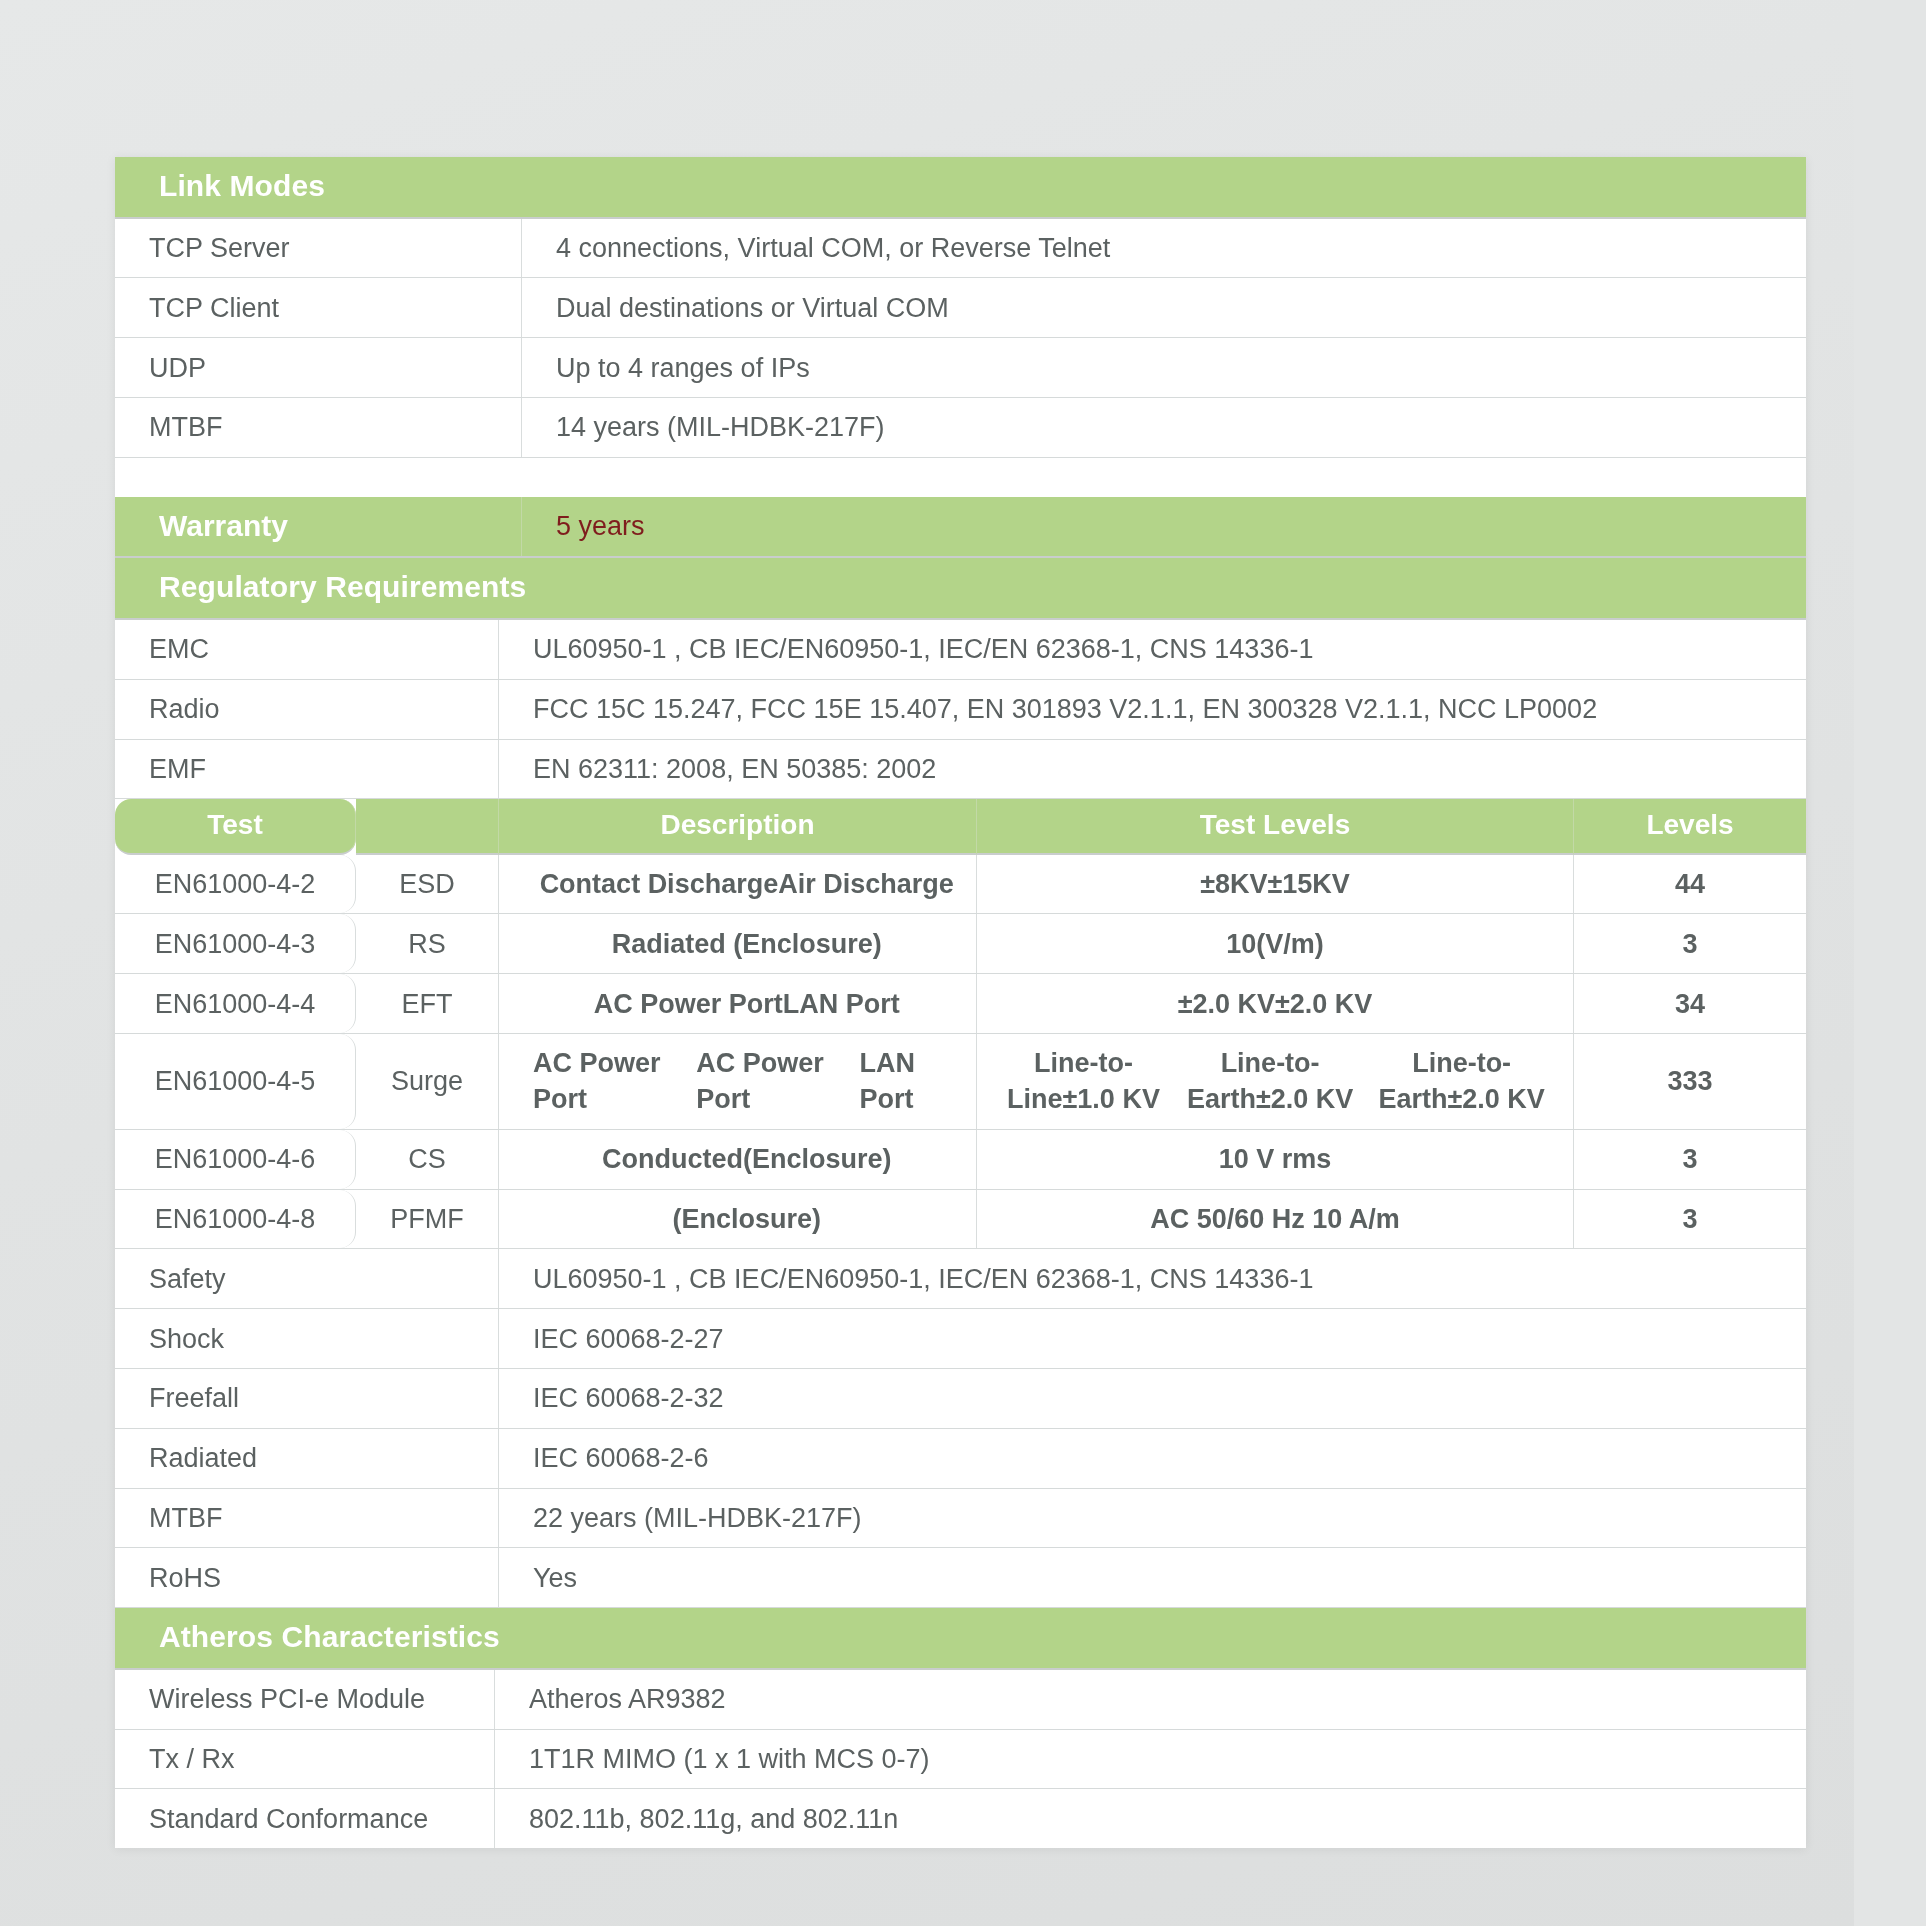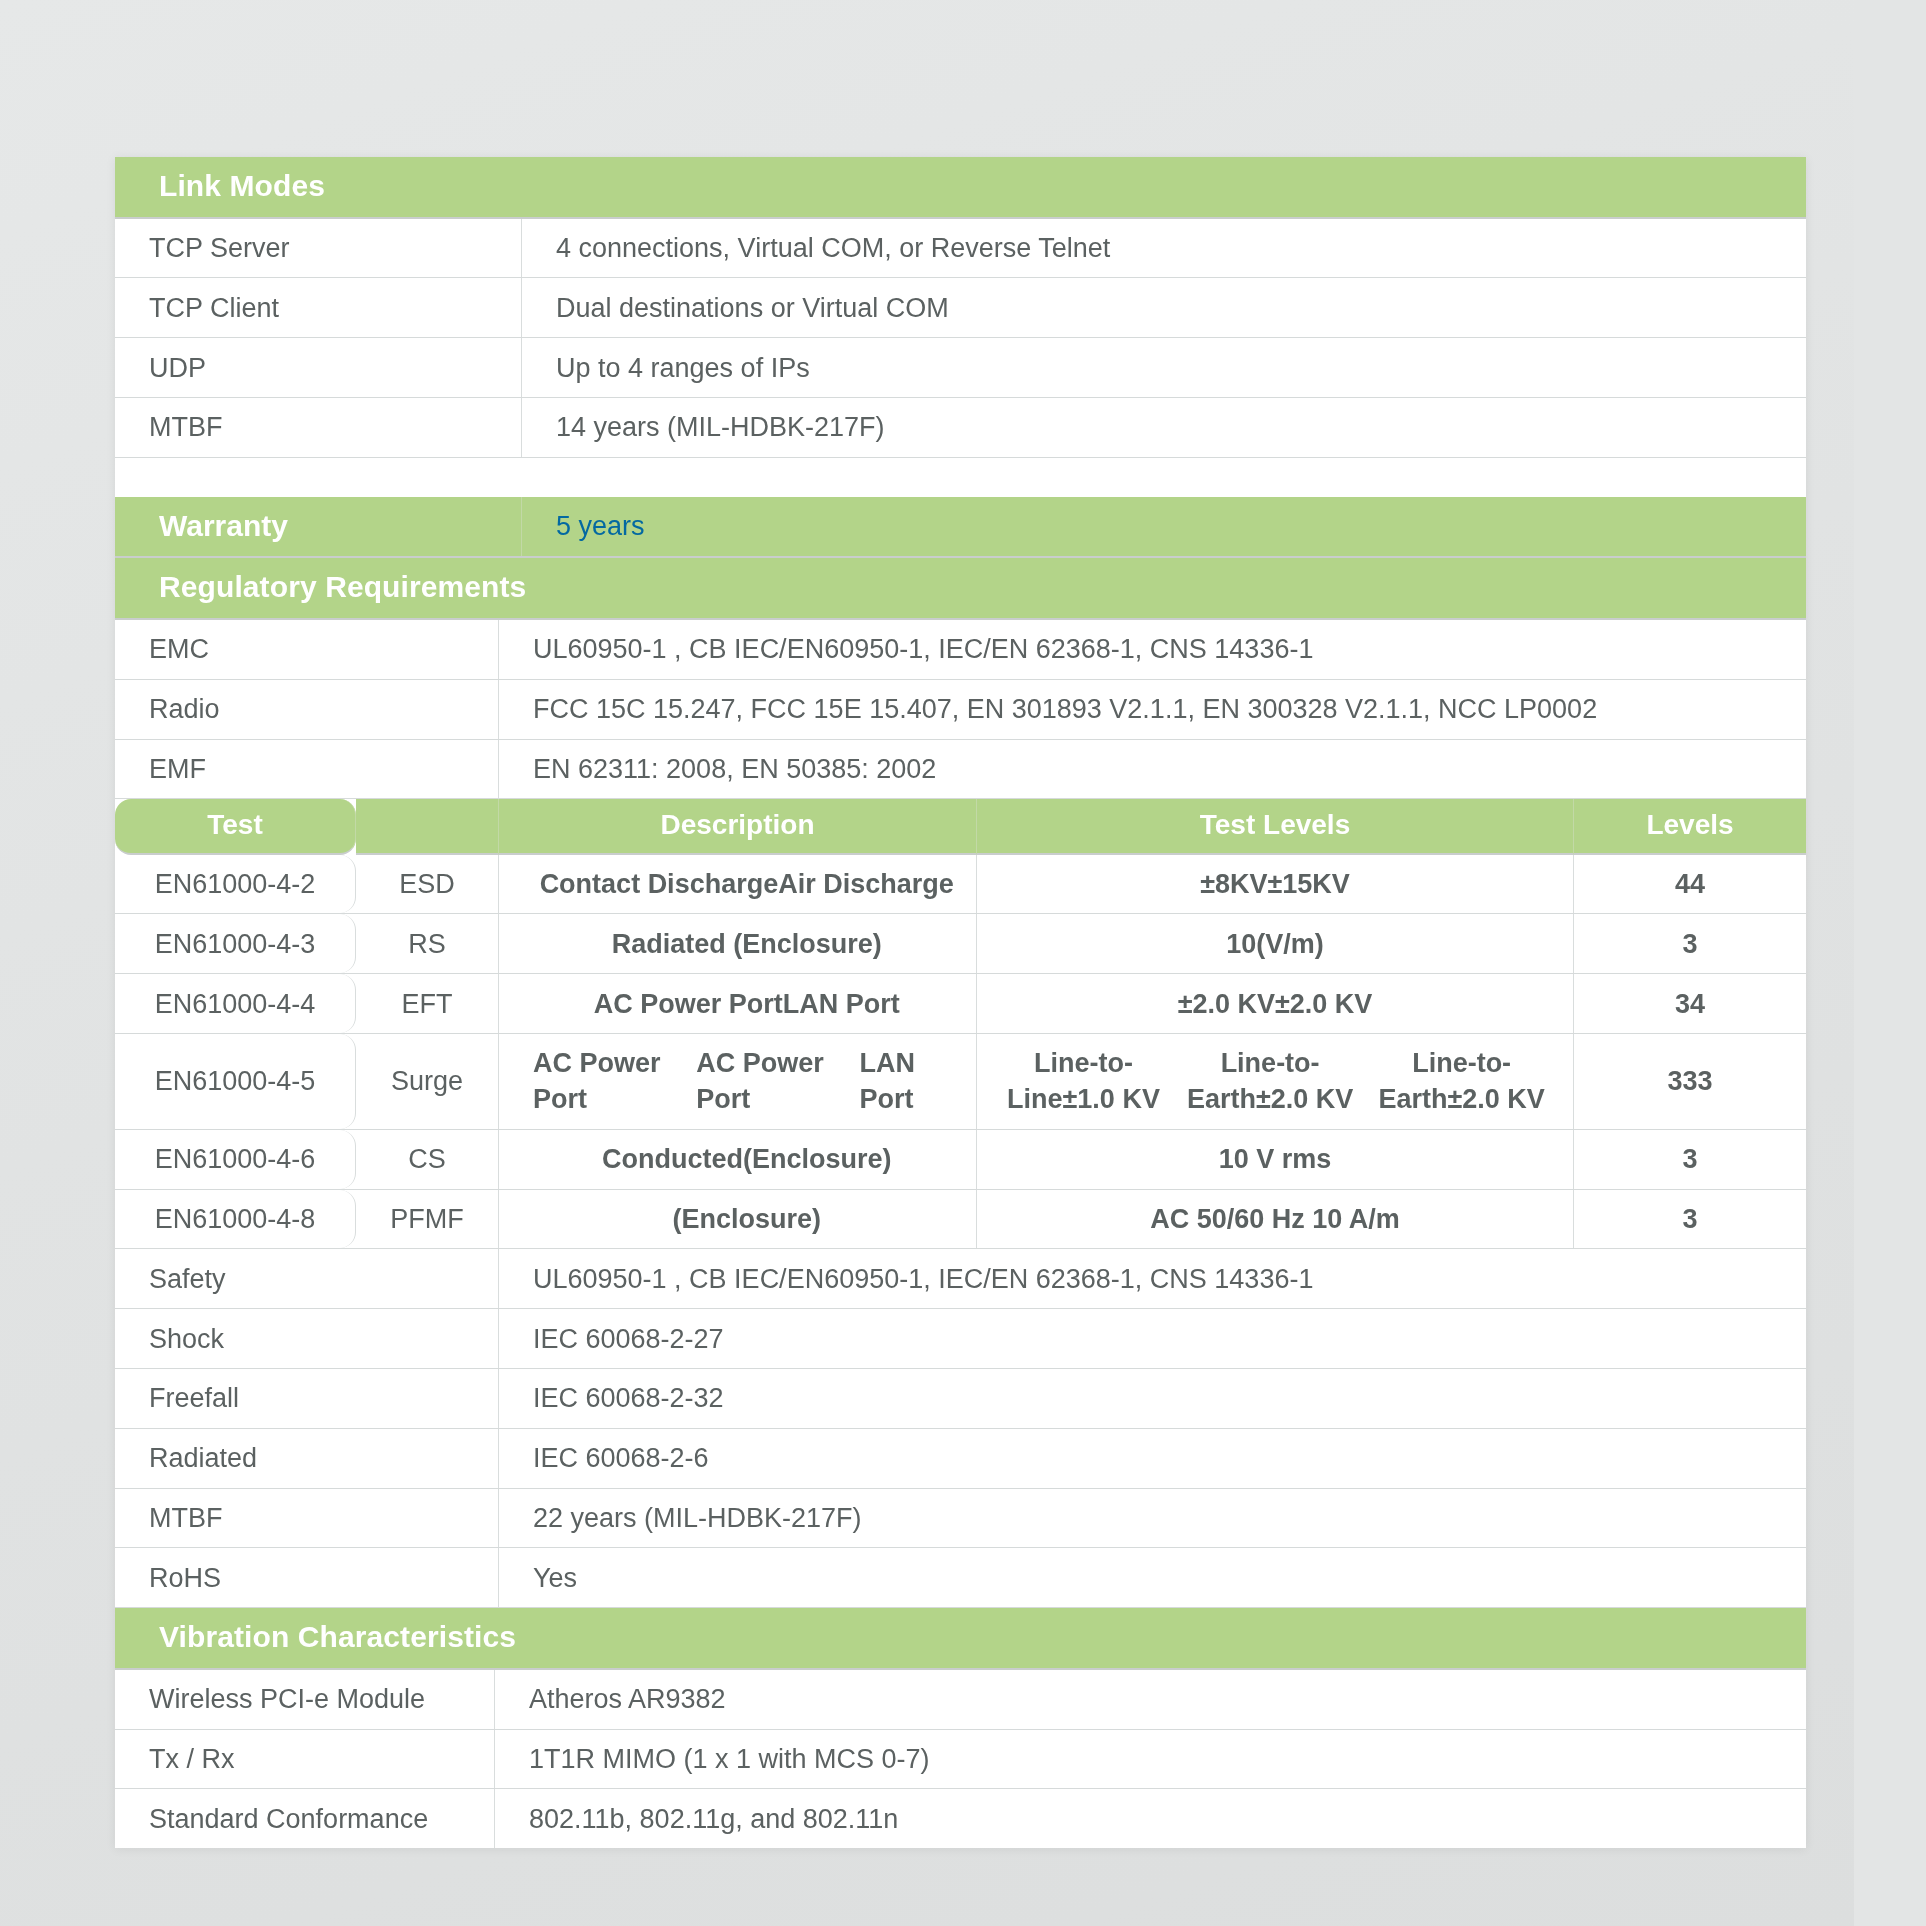--- a/index.html
+++ b/index.html
@@ -36,21 +36,21 @@
     border-bottom: 2.1px solid #c9cdcd;
   }
 
   .grp-row { background:#b3d489; border-bottom: 2.1px solid #c9cdcd; display:flex;margin-top:39px; }
   .grp-row .gl {
     color:#ffffff; font-size:30px; font-weight:bold;
     padding:10px 0 11.3px 44px; line-height:1.28;
     border-right: 1.4px solid #c2d9a6;
   }
   .grp-row .gv {
-    color:#0369a1; font-size:27px; font-weight:normal;
+    color:#7f1d1d; font-size:27px; font-weight:normal;
     padding:12.7px 0 11.3px 34px; line-height:1.28;
   }
 
   .cell {
     font-size: 27px;
     color: #5b6161;
     line-height: 1.34;
     padding: 11.3px 15.6px 11.3px 34px;
     display: flex;
     flex-direction: column;
@@ -263,21 +263,21 @@
     </div>
     <div class="row tr">
       <div class="cell w-reg-k">MTBF</div>
       <div class="cell w-reg-v">22 years (MIL-HDBK-217F)</div>
     </div>
     <div class="row tr">
       <div class="cell w-reg-k">RoHS</div>
       <div class="cell w-reg-v">Yes</div>
     </div>
 
-    <div class="grp">Vibration Characteristics</div>
+    <div class="grp">Atheros Characteristics</div>
 
     <div class="row tr">
       <div class="cell w-wl-k">Wireless PCI-e Module</div>
       <div class="cell w-wl-v">Atheros AR9382</div>
     </div>
     <div class="row tr">
       <div class="cell w-wl-k">Tx / Rx</div>
       <div class="cell w-wl-v">1T1R MIMO (1 x 1 with MCS 0-7)</div>
     </div>
     <div class="row tr">

